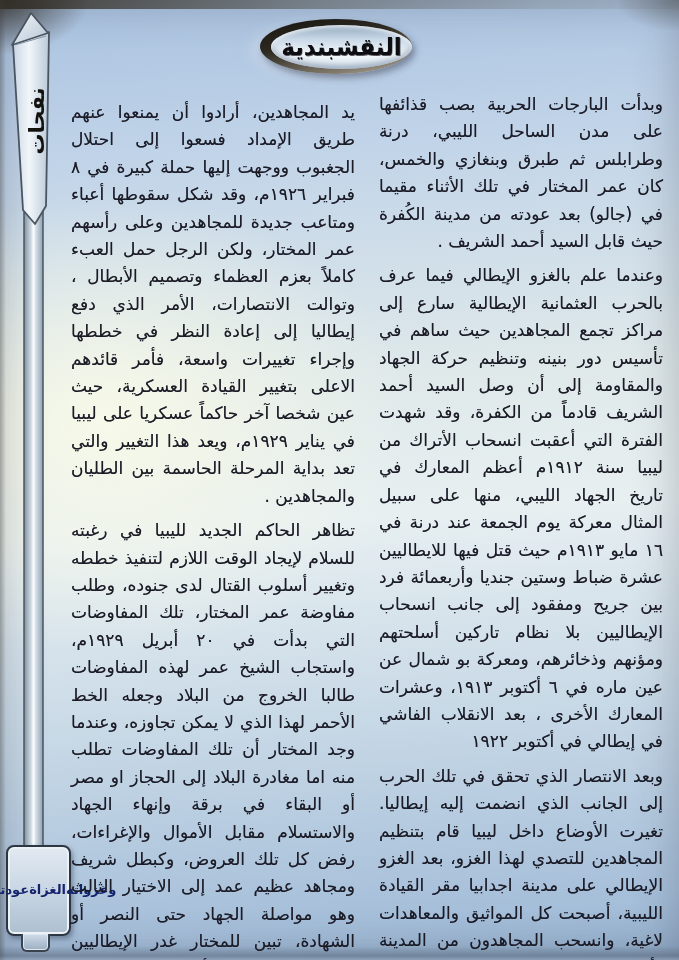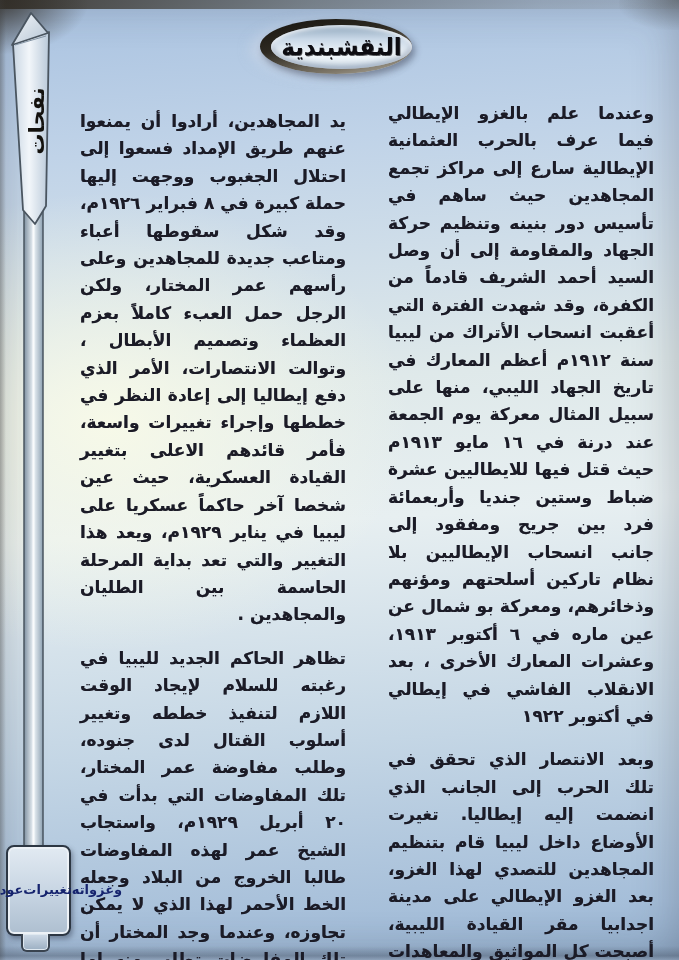--- a/index.html
+++ b/index.html
@@ -92,27 +92,26 @@
     box-shadow: inset 0 0 0 1px #dfe8f0;
   }
 
   
   main.content {
     position: absolute; left: 64px; top: 84px; width: 606px;
     direction: rtl; display: flex; gap: 10px;
   }
   .col { width: 298px; }
   .col p {
-    margin: 16px;
+    margin: 7px;
     font-size: 17px;
     line-height: 27.4px;
     text-align: justify;
     color: #1b1b26;
     text-shadow: 0 0 0.5px rgba(25,25,45,0.55);
-    font-weight: bold;
   }
   .col-left { padding-top: 8px; }
 </style>
 </head>
 <body>
 
 <div class="page">
 
   <div class="edge-top"></div>
   <div class="corner-tl"></div>
@@ -146,35 +145,36 @@
     <polygon points="31,13 12,45 48,33" fill="url(#flapGrad)" stroke="#4a5560" stroke-width="1.8" stroke-linejoin="round"></polygon>
     <line x1="15" y1="45" x2="46" y2="36" stroke="#8595a5" stroke-width="1"></line>
   </svg>
   <div class="ribbon-label">
     <span>نفحات</span>
   </div>
 
   <div class="issue-plaque">
     <div class="plaque-number">(١١)</div>
     <div class="plaque-line">عودته</div>
-    <div class="plaque-line">تغييرات</div>
+    <div class="plaque-line">الغزاة</div>
     <div class="plaque-line">وغزواته</div>
   </div>
   <div class="plaque-tab"></div>
 
   <header>
     <div class="title-badge">
       <div class="title-badge-inner">
         <span class="page-title">النقشبندية</span>
       </div>
     </div>
   </header>
 
   <main class="content">
     <section class="col col-right">
+      <p>وبدأت البارجات الحربية بصب قذائفها على مدن الساحل الليبي، درنة وطرابلس ثم طبرق وبنغازي والخمس، كان عمر المختار في تلك الأثناء مقيما في (جالو) بعد عودته من مدينة الكُفرة حيث قابل السيد أحمد الشريف .</p>
       <p>وعندما علم بالغزو الإيطالي فيما عرف بالحرب العثمانية الإيطالية سارع إلى مراكز تجمع المجاهدين حيث ساهم في تأسيس دور بنينه وتنظيم حركة الجهاد والمقاومة إلى أن وصل السيد أحمد الشريف قادماً من الكفرة، وقد شهدت الفترة التي أعقبت انسحاب الأتراك من ليبيا سنة ١٩١٢م أعظم المعارك في تاريخ الجهاد الليبي، منها على سبيل المثال معركة يوم الجمعة عند درنة في ١٦ مايو ١٩١٣م حيث قتل فيها للايطاليين عشرة ضباط وستين جنديا وأربعمائة فرد بين جريح ومفقود إلى جانب انسحاب الإيطاليين بلا نظام تاركين أسلحتهم ومؤنهم وذخائرهم، ومعركة بو شمال عن عين ماره في ٦ أكتوبر ١٩١٣، وعشرات المعارك الأخرى ، بعد الانقلاب الفاشي في إيطالي في أكتوبر ١٩٢٢</p>
       <p>وبعد الانتصار الذي تحقق في تلك الحرب إلى الجانب الذي انضمت إليه إيطاليا. تغيرت الأوضاع داخل ليبيا قام بتنظيم المجاهدين للتصدي لهذا الغزو، بعد الغزو الإيطالي على مدينة اجدابيا مقر القيادة الليبية، أصبحت كل المواثيق والمعاهدات لاغية، وانسحب المجاهدون من المدينة وأخذت إيطاليا تزحف بجيوشها من مناطق عدة نحو الجبل الأخضر، وفي تلك الأثناء تسابقت جموع المجاهدين إلى تشكيل الأدوار والانضواء تحت قيادة عمر المختار، كما بادر الأهالي إلى إمداد المجاهدين بالمؤن والعتاد والسلاح .</p>
 
     </section>
     <section class="col col-left">
       <p>يد المجاهدين، أرادوا أن يمنعوا عنهم طريق الإمداد فسعوا إلى احتلال الجغبوب ووجهت إليها حملة كبيرة في ٨ فبراير ١٩٢٦م، وقد شكل سقوطها أعباء ومتاعب جديدة للمجاهدين وعلى رأسهم عمر المختار، ولكن الرجل حمل العبء كاملاً بعزم العظماء وتصميم الأبطال ، وتوالت الانتصارات، الأمر الذي دفع إيطاليا إلى إعادة النظر في خططها وإجراء تغييرات واسعة، فأمر قائدهم الاعلى بتغيير القيادة العسكرية، حيث عين شخصا آخر حاكماً عسكريا على ليبيا في يناير ١٩٢٩م، ويعد هذا التغيير والتي تعد بداية المرحلة الحاسمة بين الطليان والمجاهدين .</p>
       <p>تظاهر الحاكم الجديد لليبيا في رغبته للسلام لإيجاد الوقت اللازم لتنفيذ خططه وتغيير أسلوب القتال لدى جنوده، وطلب مفاوضة عمر المختار، تلك المفاوضات التي بدأت في ٢٠ أبريل ١٩٢٩م، واستجاب الشيخ عمر لهذه المفاوضات طالبا الخروج من البلاد وجعله الخط الأحمر لهذا الذي لا يمكن تجاوزه، وعندما وجد المختار أن تلك المفاوضات تطلب منه اما مغادرة البلاد إلى الحجاز او مصر أو البقاء في برقة وإنهاء الجهاد والاستسلام مقابل الأموال والإغراءات، رفض كل تلك العروض، وكبطل شريف ومجاهد عظيم عمد إلى الاختيار الثالث وهو مواصلة الجهاد حتى النصر أو الشهادة، تبين للمختار غدر الإيطاليين وخداعهم، ففي ٢٠ أكتوبر ١٩٢٩م وجه نداء إلى أبناء وطنه طالبهم فيه بالحرص واليقظة أمام ألاعيب الغزاة، وبقي في جولاته وغزواته ولم يتنازل عن مطلوبه وجهاده مع ما أصابهم . الى ان استشهد وعلى وجهه ابتسامة الرضا بالقضاء والقدر، لأمر الله تعالى.</p>
     </section>
   </main>
 

